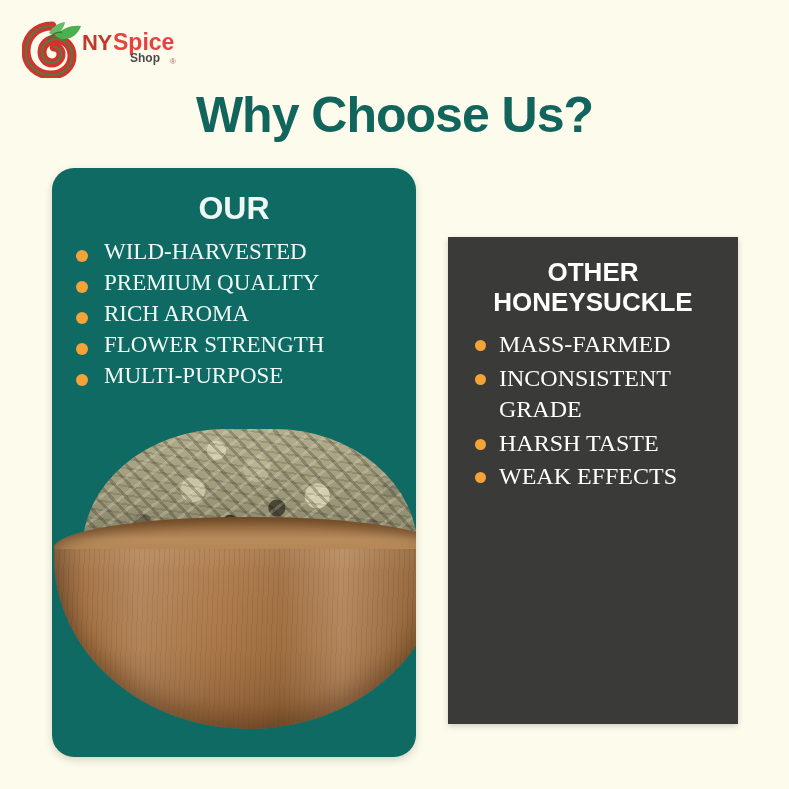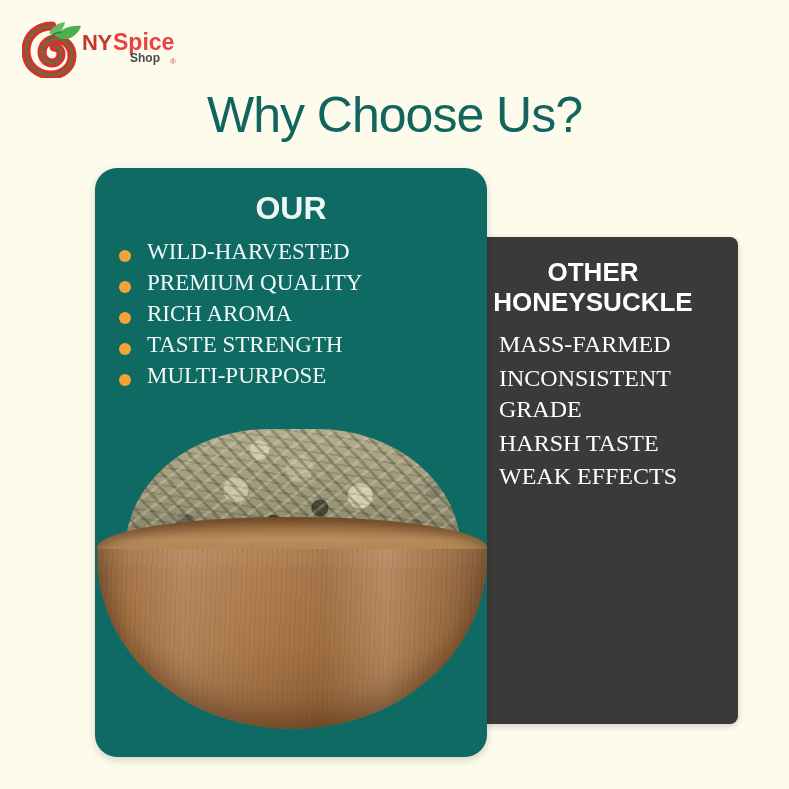--- a/index.html
+++ b/index.html
@@ -76,39 +76,38 @@
   }
 
   
   .page-title {
     position: absolute;
     left: 0;
     top: 86px;
     width: 789px;
     text-align: center;
     font-size: 50px;
-    font-weight: normal;
+    font-weight: bold;
     letter-spacing: -1px;
     color: #11655d;
     font-family: "Liberation Sans", sans-serif;
   }
 
   
   .card-other {
     position: absolute;
     left: 448px;
     top: 237px;
     width: 290px;
     height: 487px;
     background: #3a3a38;
     box-shadow: 0 2px 6px rgba(0,0,0,0.18);
     box-sizing: border-box;
     padding: 20px 14px 0 14px;
     z-index: 1;
-    border-radius: 8px;
   }
   .card-other .card-heading {
     text-align: center;
     color: #ffffff;
     font-size: 26px;
     font-weight: bold;
     line-height: 1.16;
     letter-spacing: 0px;
     font-family: "Liberation Sans", sans-serif;
     margin: 0 0 12px 0;
@@ -136,30 +135,29 @@
     height: 11px;
     border-radius: 50%;
     background: #f3a338;
   }
 
   
   .card-ours {
     position: absolute;
     left: 52px;
     top: 168px;
-    width: 392px;
+    width: 364px;
     height: 589px;
     background: #0e6a62;
     border-radius: 22px;
     box-shadow: 0 3px 8px rgba(0,0,0,0.16);
     box-sizing: border-box;
     padding: 22px 16px 0 16px;
     overflow: hidden;
     z-index: 2;
-    margin-left: 43px;
   }
   .card-ours .card-heading {
     text-align: center;
     color: #eff7f5;
     font-size: 32px;
     font-weight: bold;
     line-height: 1.13;
     font-family: "Liberation Sans", sans-serif;
     margin: 0 0 12px 0;
   }
@@ -313,21 +311,21 @@
 </div>
 
 <div class="card-ours">
   <div class="card-heading">
     <span>OUR</span><br>
   </div>
   <ul class="bullet-list">
     <li class="bullet-item">WILD-HARVESTED</li>
     <li class="bullet-item">PREMIUM QUALITY</li>
     <li class="bullet-item">RICH AROMA</li>
-    <li class="bullet-item">TASTE STRENGTH</li>
+    <li class="bullet-item">FLOWER STRENGTH</li>
     <li class="bullet-item">MULTI-PURPOSE</li>
   </ul>
 
   <div class="product-photo">
     <div class="root-pile"></div>
     <div class="root-texture"></div>
     <div class="bowl-inner"></div>
     <div class="bowl-rim"></div>
     <div class="bowl-wood"></div>
   </div>

